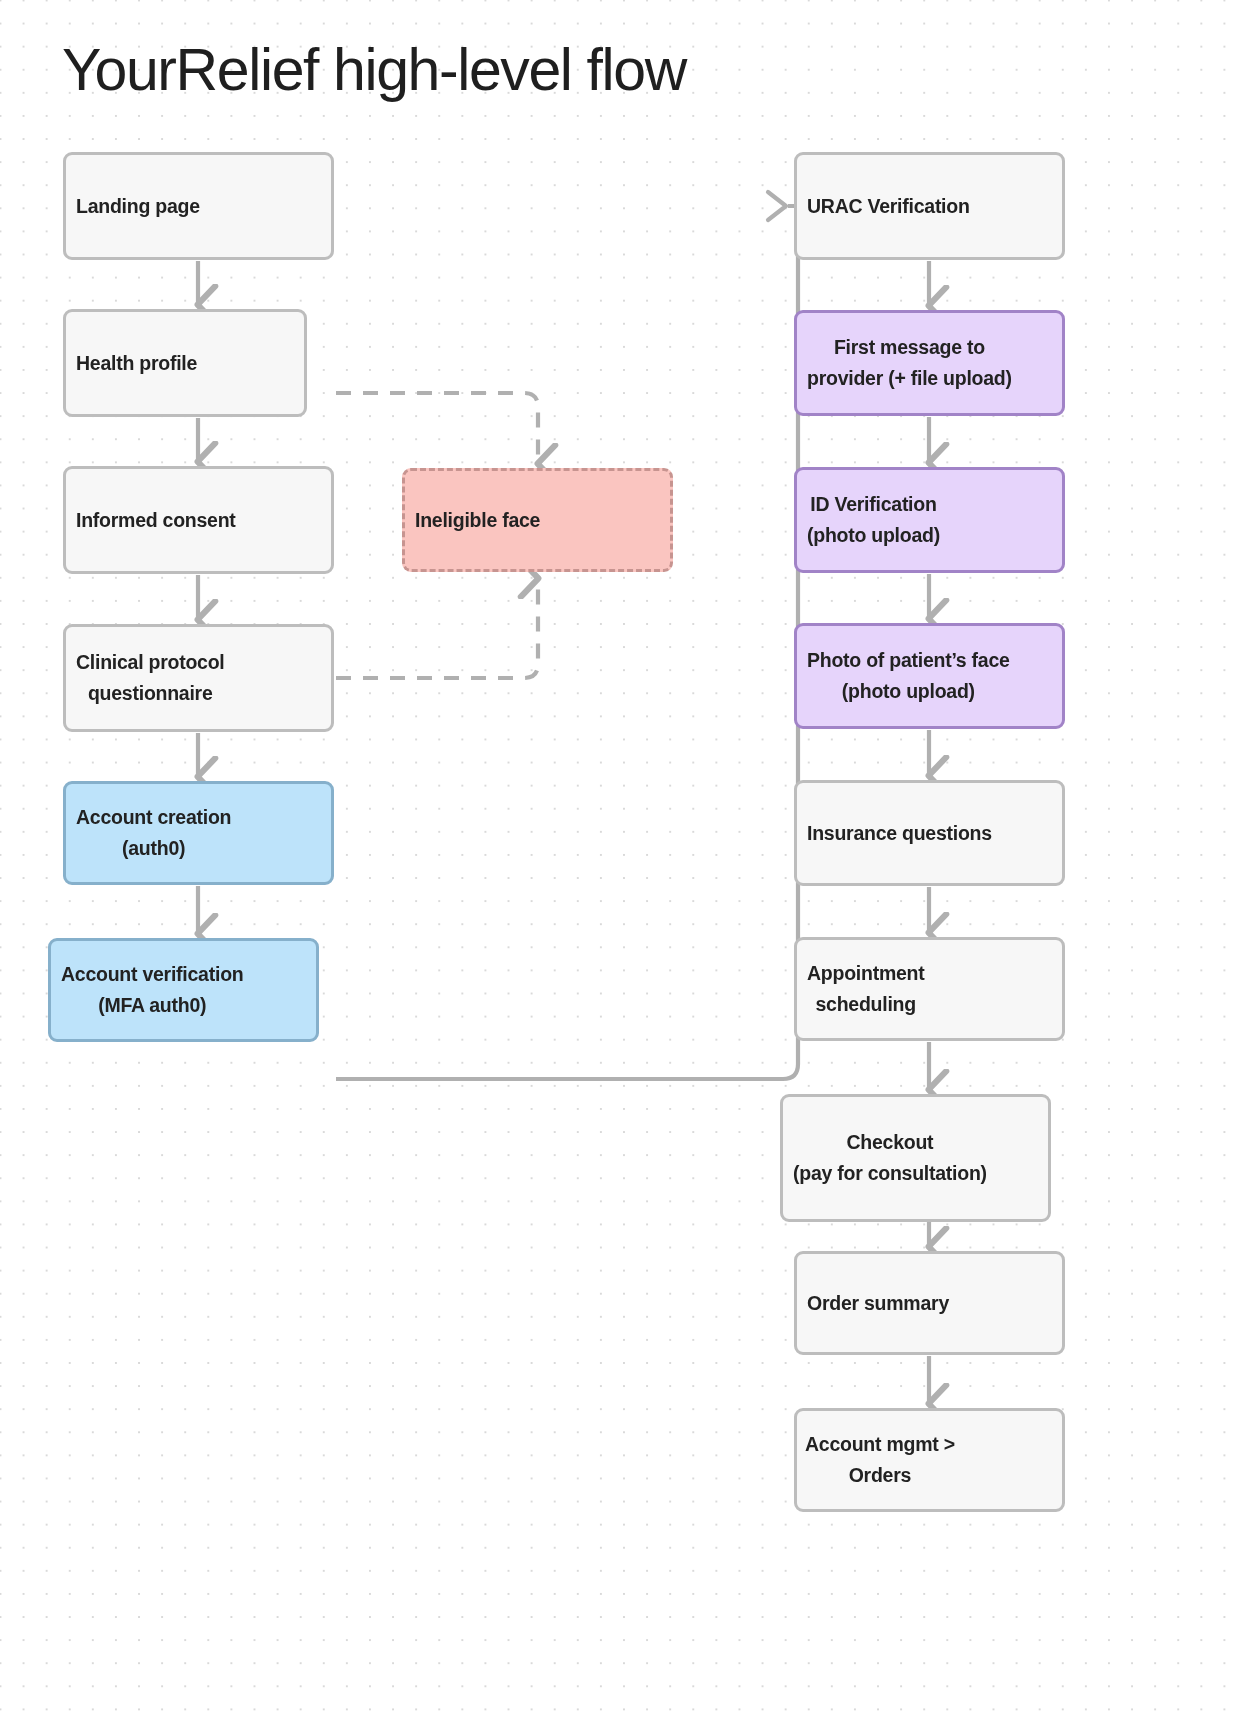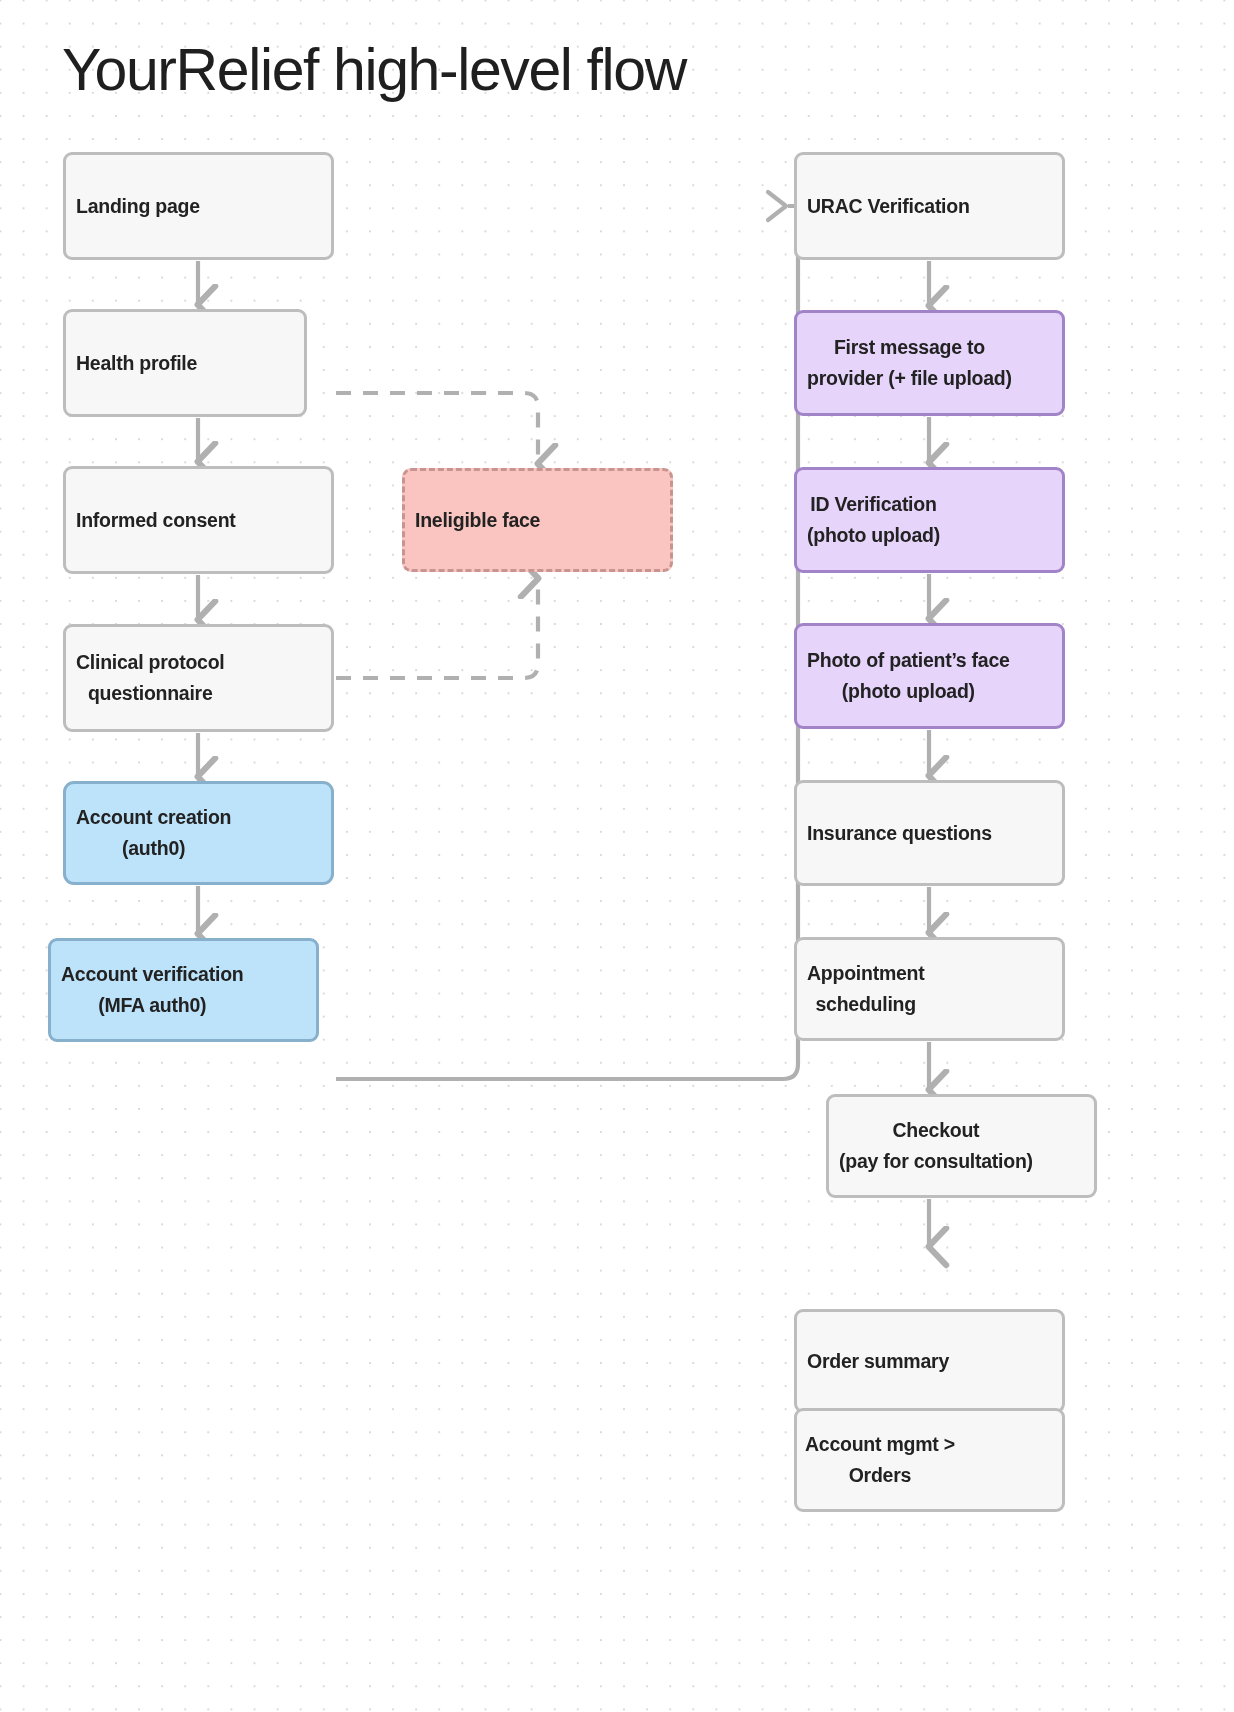--- a/index.html
+++ b/index.html
@@ -106,34 +106,34 @@
       <line x1="929" y1="1199" x2="929" y2="1245" marker-end="url(#arrow)"></line>
       <line x1="929" y1="1356" x2="929" y2="1402" marker-end="url(#arrow)"></line>
     </g>
   </svg>
 
   <div class="node gray" id="n-landing_page" style="left: 63px; top: 152px; width: 271px; height: 108px;"><span>Landing page</span></div>
   <div class="node gray" id="n-health_profile" style="left: 63px; top: 309px; width: 244px; height: 108px;"><span>Health profile</span></div>
   <div class="node gray" id="n-informed_consent" style="left: 63px; top: 466px; width: 271px; height: 108px;"><span>Informed consent</span></div>
   <div class="node gray" id="n-clinical_protocol" style="left: 63px; top: 624px; width: 271px; height: 108px;"><span>Clinical protocol
 questionnaire</span></div>
-  <div class="node blue" id="n-account_creation" style="left: 63px; top: 781px; width: 271px; height: 104px; border-radius: 11px;"><span>Account creation
+  <div class="node blue" id="n-account_creation" style="left: 63px; top: 781px; width: 271px; height: 104px;"><span>Account creation
 (auth0)</span></div>
   <div class="node blue" id="n-account_verification" style="left: 48px; top: 938px; width: 271px; height: 104px;"><span>Account verification
 (MFA auth0)</span></div>
   <div class="node pink" id="n-ineligible_page" style="left: 402px; top: 468px; width: 271px; height: 104px;"><span>Ineligible face</span></div>
   <div class="node gray" id="n-urac_questionnaire" style="left: 794px; top: 152px; width: 271px; height: 108px;"><span>URAC Verification</span></div>
   <div class="node purple" id="n-first_message" style="left: 794px; top: 310px; width: 271px; height: 106px;"><span>First message to
 provider (+ file upload)</span></div>
   <div class="node purple" id="n-id_verification" style="left: 794px; top: 467px; width: 271px; height: 106px;"><span>ID Verification
 (photo upload)</span></div>
   <div class="node purple" id="n-photo_face" style="left: 794px; top: 623px; width: 271px; height: 106px;"><span>Photo of patient’s face
 (photo upload)</span></div>
   <div class="node gray" id="n-insurance_questions" style="left: 794px; top: 780px; width: 271px; height: 106px;"><span>Insurance questions</span></div>
   <div class="node gray" id="n-appointment_scheduling" style="left: 794px; top: 937px; width: 271px; height: 104px;"><span>Appointment
 scheduling</span></div>
-  <div class="node gray" id="n-checkout" style="left: 826px; top: 1094px; width: 271px; height: 104px;"><span>Checkout
+  <div class="node gray" id="n-checkout" style="left: 780px; top: 1094px; width: 271px; height: 128px;"><span>Checkout
 (pay for consultation)</span></div>
-  <div class="node gray" id="n-order_summary" style="left: 794px; top: 1309px; width: 271px; height: 104px;"><span>Order summary</span></div>
+  <div class="node gray" id="n-order_summary" style="left: 794px; top: 1251px; width: 271px; height: 104px;"><span>Order summary</span></div>
   <div class="node gray" id="n-account_mgmt_orders" style="left: 794px; top: 1408px; width: 271px; height: 104px; padding-left: 8px;"><span>Account mgmt &gt;
 Orders</span></div>
 
 </div>
 
 </body></html>

